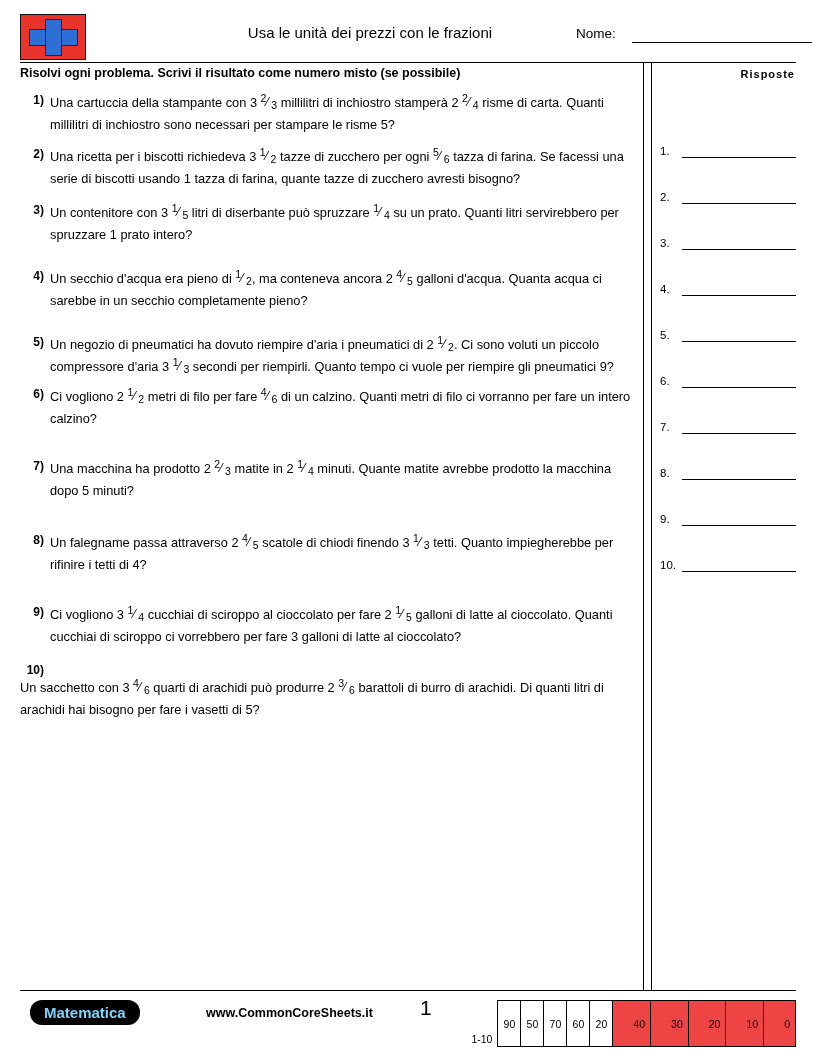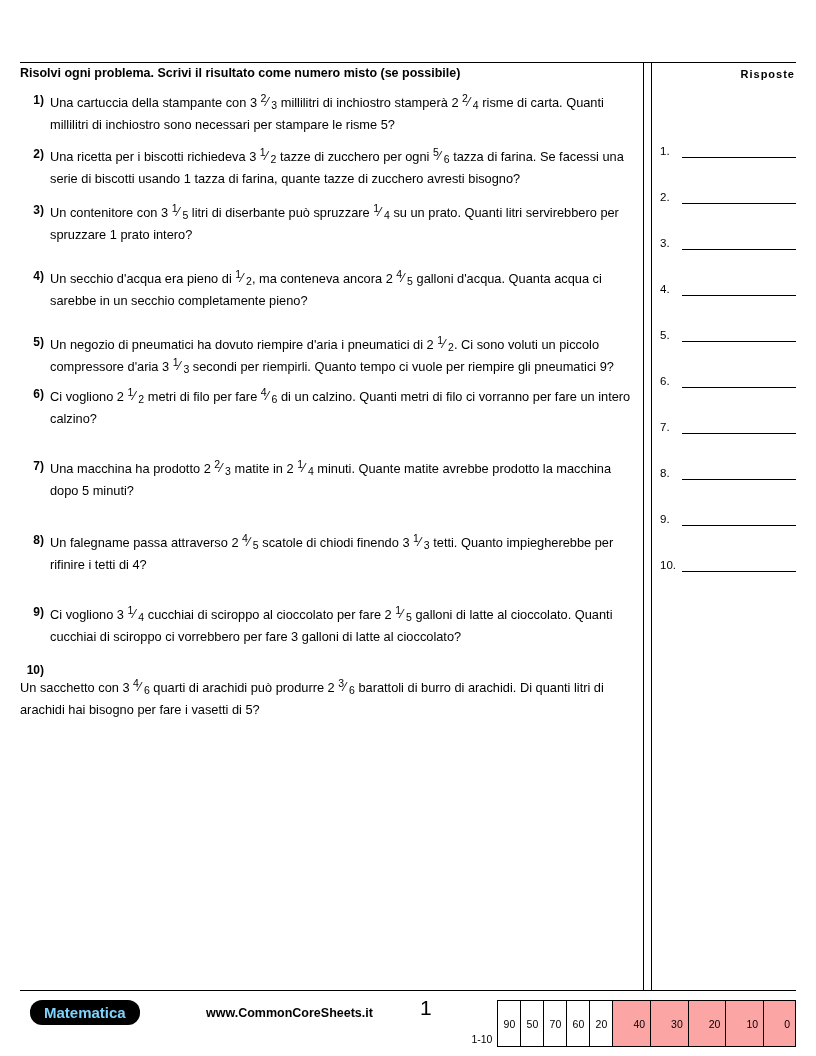--- a/index.html
+++ b/index.html
@@ -217,27 +217,36 @@
     border-right: none;
     padding: 2px 5px;
     min-width: 23px;
     text-align: center;
     background: #fff;
     display: flex;
     align-items: center;
     justify-content: center;
   }
   .scale .cell:last-child { border-right: 1px solid #000; }
-  .scale .cell.hl { background: #fca5a5; padding-left: 20px; }
+  .scale .cell.hl { background: #ef4444; padding-left: 20px; }
 </style>
 </head>
 <body>
 
 <div class="page">
 
+  <div class="header">
+    <div class="logo">
+      <div class="cross-h"></div>
+      <div class="cross-v"></div>
+    </div>
+    <div class="title">Usa le unità dei prezzi con le frazioni</div>
+    <div class="name-label">Nome:</div>
+    <div class="name-line"></div>
+  </div>
 
   <div class="hrule"></div>
   <div class="instructions">Risolvi ogni problema. Scrivi il risultato come numero misto (se possibile)</div>
 
   <div class="vline1"></div>
   <div class="vline2"></div>
 
   <div class="answers-title">Risposte</div>
   <div class="answer-list" id="answer-list">
       <div class="answer-row">

